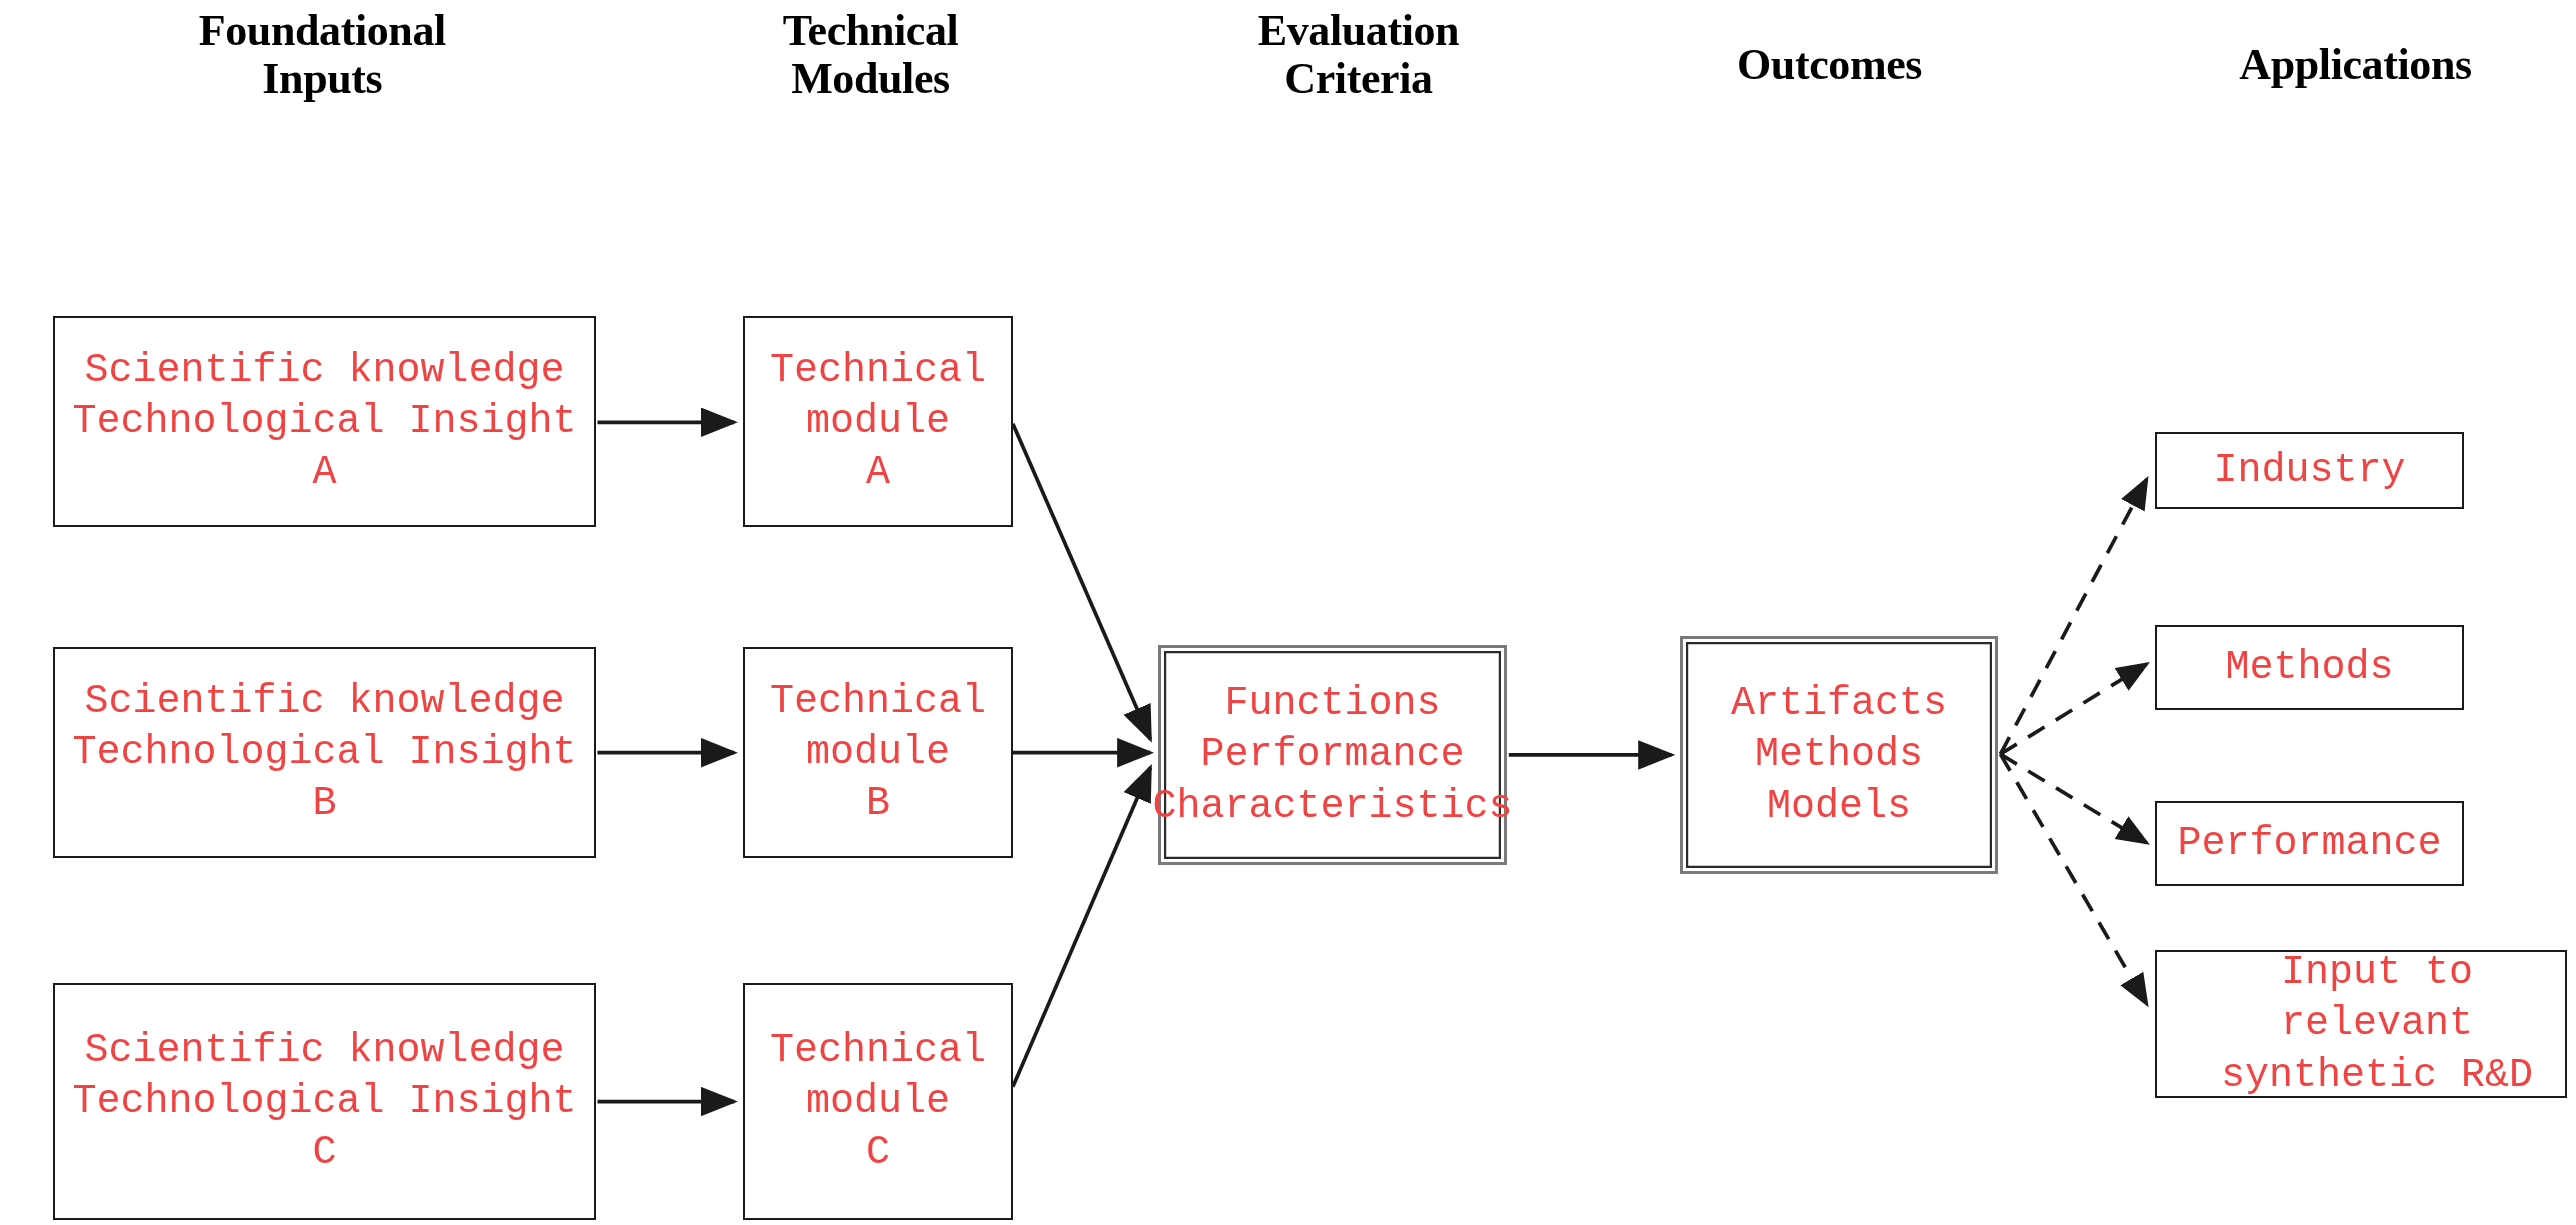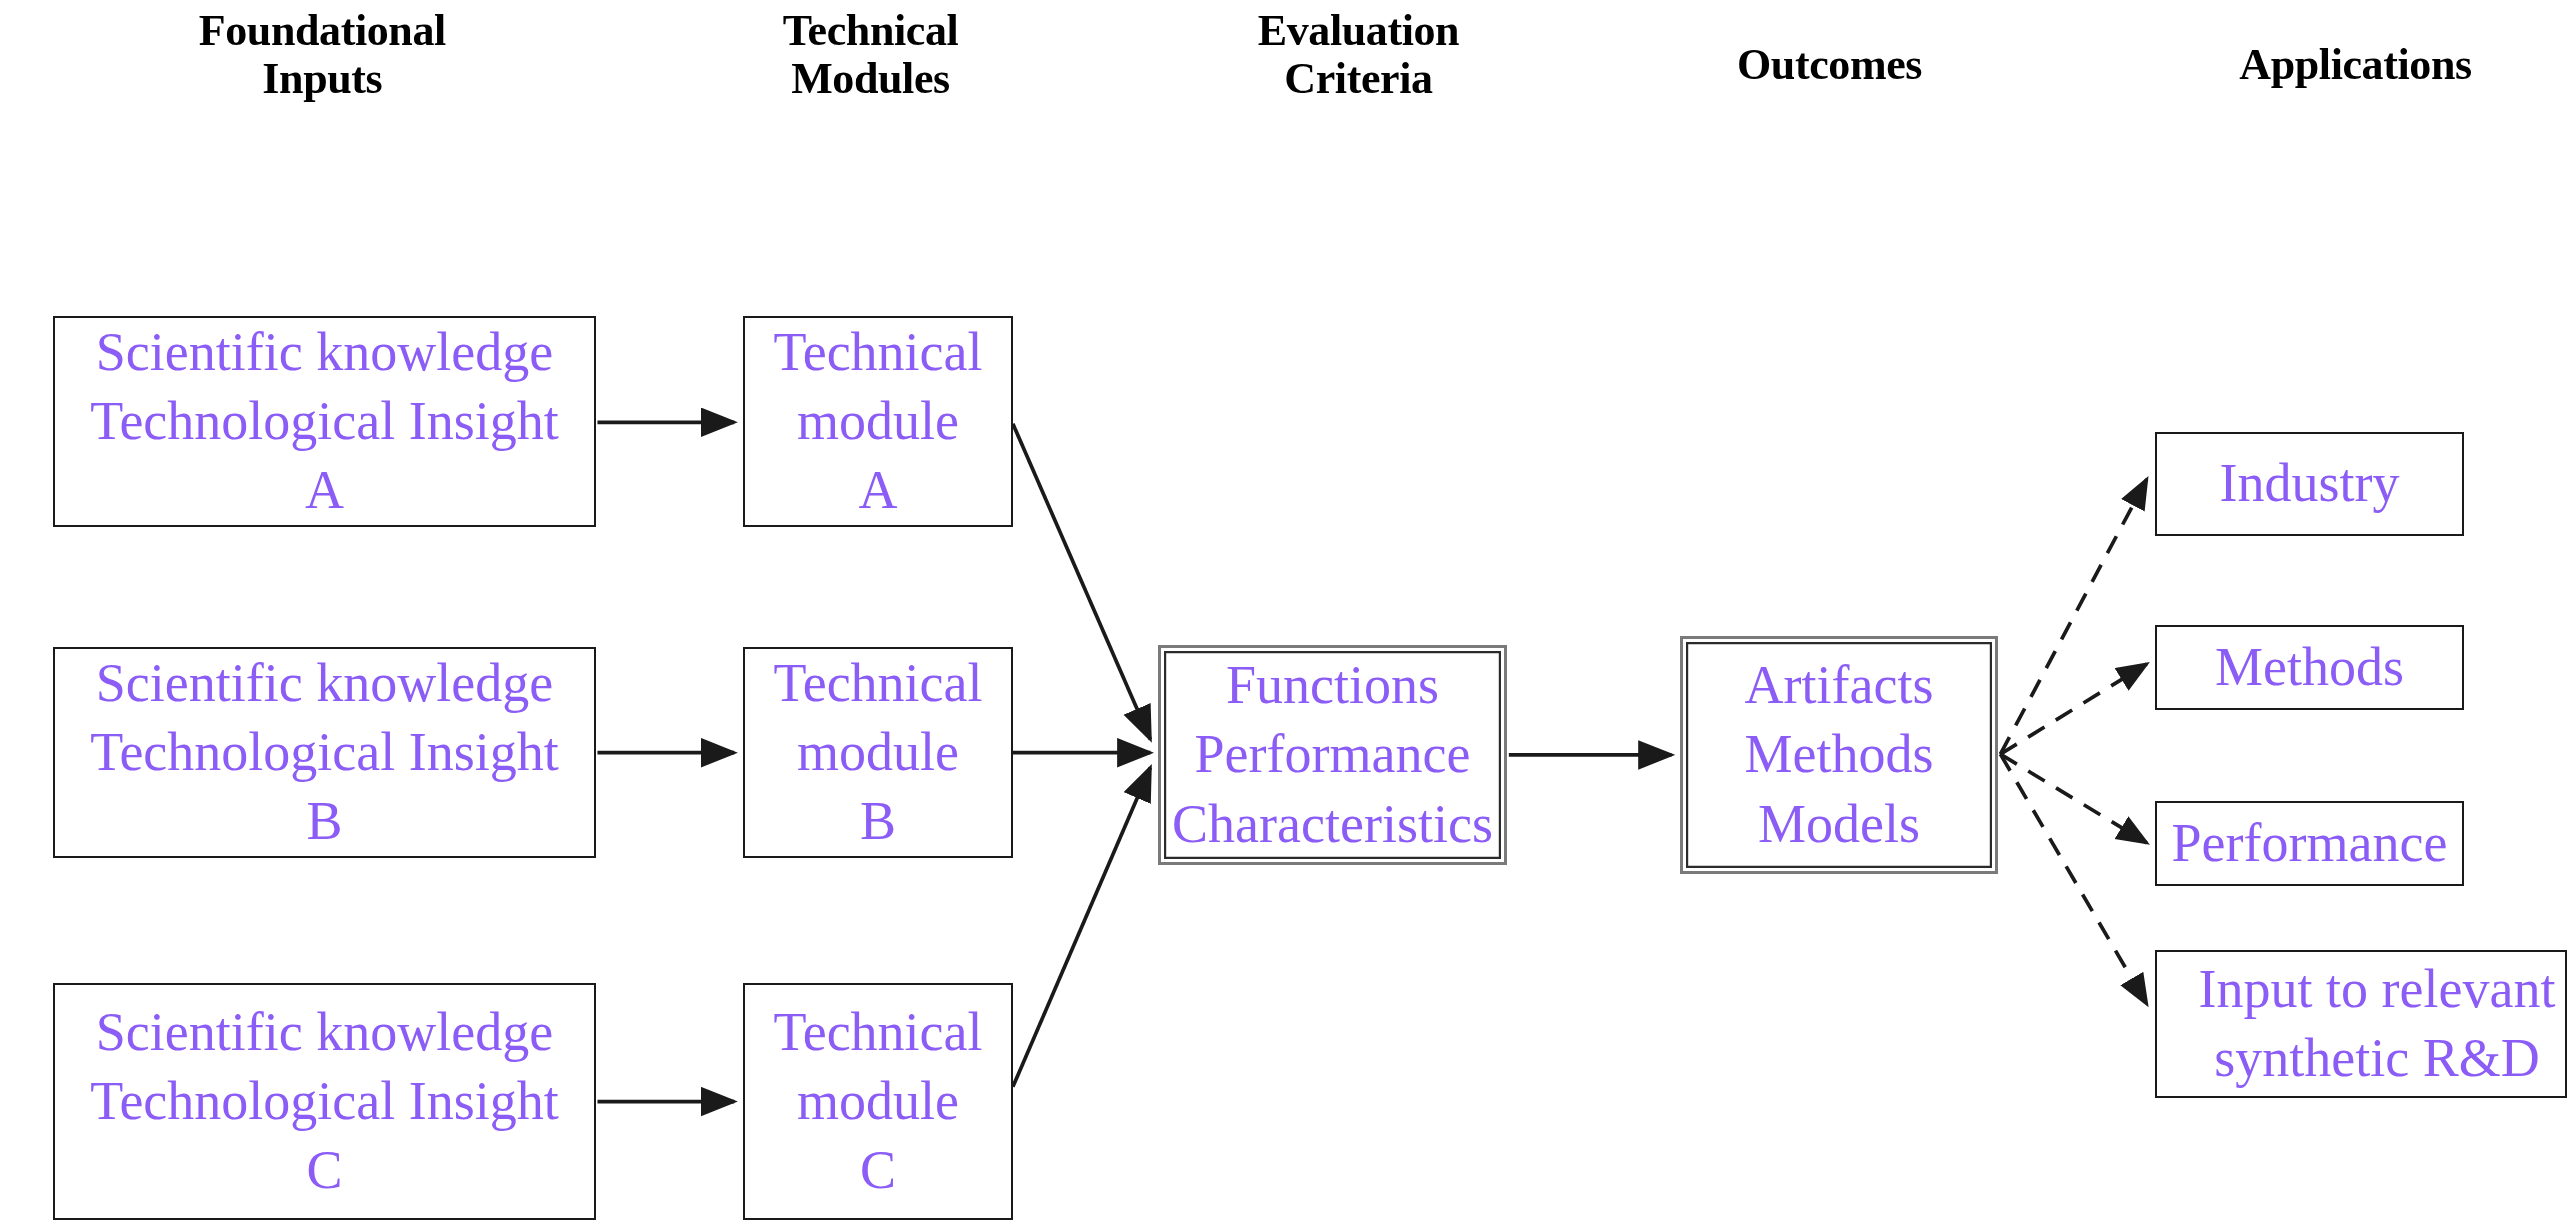--- a/index.html
+++ b/index.html
@@ -27,24 +27,25 @@
     letter-spacing: -0.4px;
   }
   .node {
     position: absolute;
     box-sizing: border-box;
     background: #ffffff;
     display: flex;
     align-items: center;
     justify-content: center;
     text-align: center;
-    color: #8b5cf6;
-    font-size: 54px;
+    color: #ef4444;
+    font-size: 40px;
     line-height: 1.28;
     white-space: pre-line;
+    font-family: Liberation Mono, monospace;
   }
   .node.thin {
     border: 2.2px solid #1a1a1a;
   }
   .node.thick {
     border: 3px solid #7a7a7a;
     box-shadow: inset 0 0 0 3px #ffffff, inset 0 0 0 5.2px #2b2b2b;
   }
   svg.links {
     position: absolute;
@@ -116,20 +117,20 @@
 C</div>
 
   <div class="node thick" style="left: 1126px; top: 645px; width: 349px; height: 220px;">Functions
 Performance
 Characteristics</div>
 
   <div class="node thick" style="left: 1648px; top: 636px; width: 318px; height: 238px;">Artifacts
 Methods
 Models</div>
 
-  <div class="node thin" style="left: 2123px; top: 432px; width: 309px; height: 104px;">Industry</div>
+  <div class="node thin" style="left: 2123px; top: 432px; width: 309px; height: 77px;">Industry</div>
   <div class="node thin" style="left: 2123px; top: 625px; width: 309px; height: 85px;">Methods</div>
   <div class="node thin" style="left: 2123px; top: 801px; width: 309px; height: 85px;">Performance</div>
   <div class="node thin" style="left: 2123px; top: 950px; width: 412px; height: 148px; padding-left: 32px;">Input to relevant
 synthetic R&amp;D</div>
 
 </div>
 
 
 </body></html>

